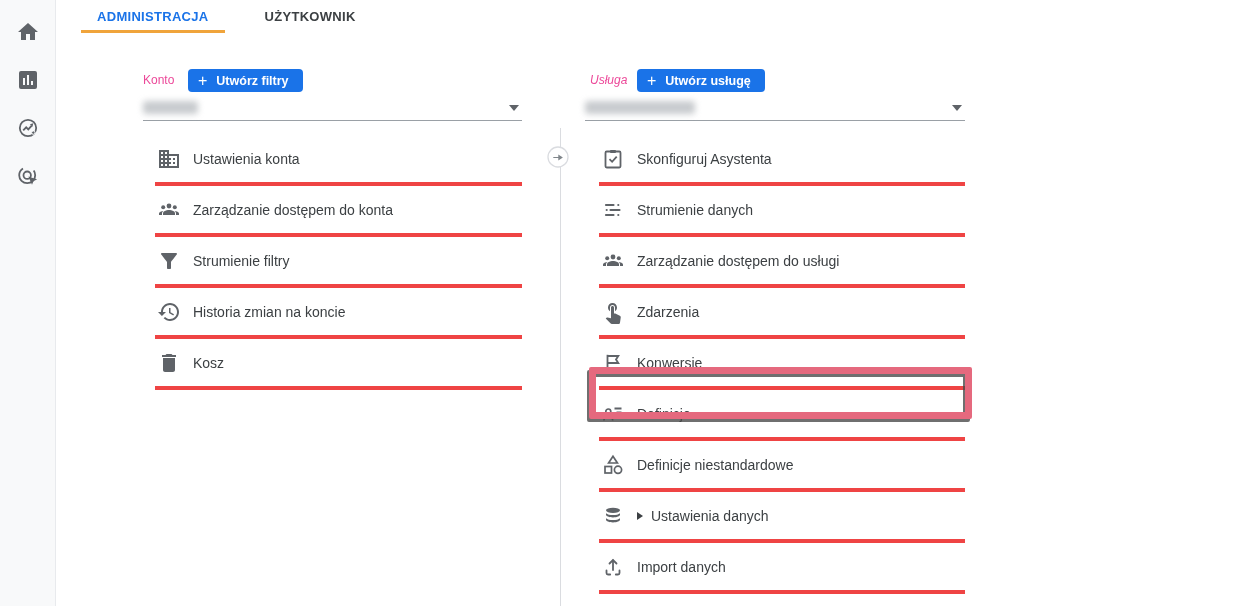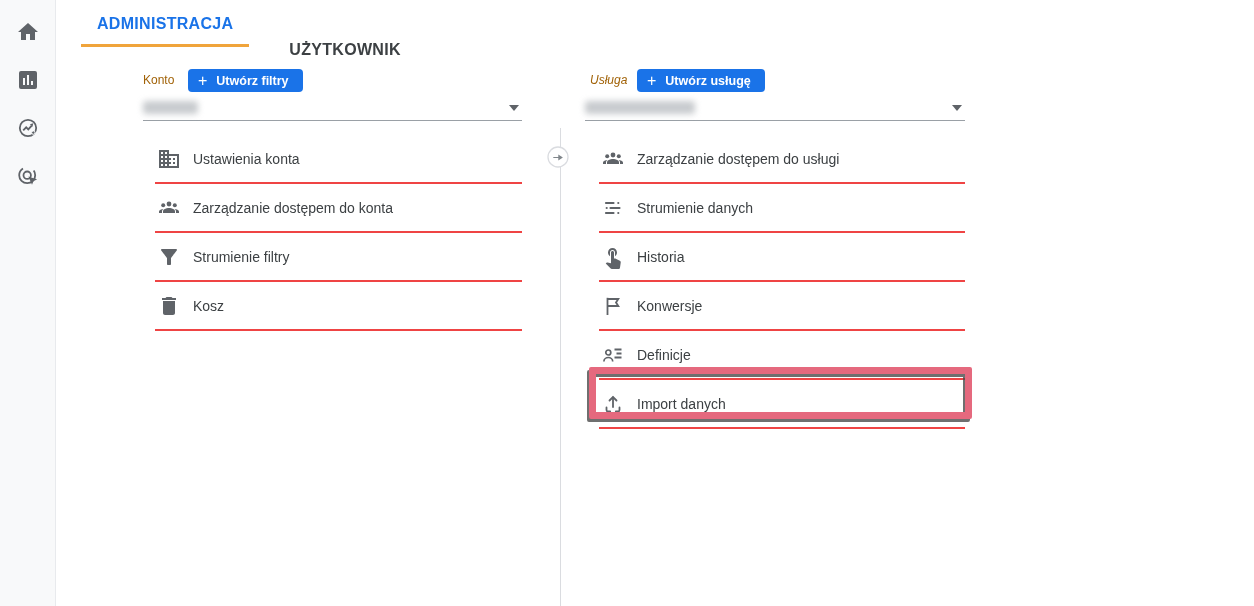--- a/index.html
+++ b/index.html
@@ -13,32 +13,32 @@
   .app-sidebar{
     position:absolute;left:0;top:0;width:56px;height:606px;
     background:#f8f9fa;border-right:1px solid #e8eaed;
     display:flex;flex-direction:column;align-items:center;
     padding-top:20px;box-sizing:border-box;gap:24px;
   }
   .app-sidebar .nav-ic{width:24px;height:24px;cursor:pointer;}
   
   .tabbar{position:absolute;left:81px;top:0;height:47px;display:flex;}
   .tab{
-    height:47px;display:flex;align-items:center;padding:0 16px;
-    font-size:16px;font-weight:600;letter-spacing:.3px;color:#3c4043;
+    height:33px;display:flex;align-items:center;padding:0 16px;
+    font-size:13px;font-weight:600;letter-spacing:.3px;color:#3c4043;
     position:relative;cursor:pointer;white-space:nowrap;
   }
-  .tab + .tab{margin-left:24px;margin-top:26px;}
+  .tab + .tab{margin-left:24px;}
   .tab.active{color:#1a73e8;}
   .tab.active::after{
     content:"";position:absolute;left:0;right:0;bottom:0;height:3px;
     background:#f0a43b;
   }
   
-  .col-label{position:absolute;font-size:12px;color:#a16207;}
+  .col-label{position:absolute;font-size:12px;color:#ec4899;}
   .create-btn{
     position:absolute;height:23px;display:inline-flex;align-items:center;
     background:#1a73e8;color:#fff;border:none;border-radius:4px;
     padding:0 14px 0 10px;font-size:12.5px;font-weight:600;
     font-family:"Liberation Sans", sans-serif;cursor:pointer;white-space:nowrap;
   }
   .create-btn .plus{font-size:16px;font-weight:400;margin-right:9px;line-height:1;}
   
   .selector{
     position:absolute;height:25px;border-bottom:1px solid #9aa0a6;
@@ -50,21 +50,21 @@
   }
   .dd-caret{
     position:absolute;right:3px;top:9px;width:0;height:0;
     border-left:5px solid transparent;border-right:5px solid transparent;
     border-top:6px solid #5f6368;
   }
   
   .menu{position:absolute;}
   .menu-row{
     height:47px;display:flex;align-items:center;
-    border-bottom:2px solid #ef4444;cursor:pointer;
+    border-bottom:4px solid #ef4444;cursor:pointer;
   }
   .menu-row .row-ic{width:24px;height:24px;margin-left:2px;margin-right:12px;flex:none;}
   .menu-row .row-label{font-size:14px;color:#3c4043;}
   .expand-caret{
     width:0;height:0;border-top:4.5px solid transparent;border-bottom:4.5px solid transparent;
     border-left:6px solid #3c4043;margin-right:8px;flex:none;
   }
   
   .v-sep{position:absolute;left:560px;top:128px;width:1px;height:478px;background:#dadce0;}
   .transfer-btn{position:absolute;left:547px;top:146px;width:22px;height:22px;cursor:pointer;}
@@ -140,20 +140,26 @@
     <span class="row-label">Zarządzanie dostępem do konta</span>
   </div>
   <div class="menu-row">
     <svg class="row-ic" viewBox="0 0 24 24">
         <path fill="#5f6368" d="M4.25 5.61C6.27 8.2 10 13 10 13v6c0 .55.45 1 1 1h2c.55 0 1-.45 1-1v-6s3.72-4.8 5.74-7.39C20.25 4.95 19.78 4 18.95 4H5.04c-.83 0-1.3.95-.79 1.61z"></path>
       </svg>
     <span class="row-label">Strumienie filtry</span>
   </div>
   <div class="menu-row">
     <svg class="row-ic" viewBox="0 0 24 24">
+        <path fill="#5f6368" d="M13 3c-4.97 0-9 4.03-9 9H1l3.89 3.89.07.14L9 12H6c0-3.87 3.13-7 7-7s7 3.13 7 7-3.13 7-7 7c-1.93 0-3.68-.79-4.94-2.06l-1.42 1.42C8.27 19.99 10.51 21 13 21c4.97 0 9-4.03 9-9s-4.03-9-9-9zm-1 5v5l4.28 2.54.72-1.21-3.5-2.08V8H12z"></path>
+      </svg>
+    <span class="row-label">Historia zmian na koncie</span>
+  </div>
+  <div class="menu-row">
+    <svg class="row-ic" viewBox="0 0 24 24">
         <path fill="#5f6368" d="M6 19c0 1.1.9 2 2 2h8c1.1 0 2-.9 2-2V7H6v12zM19 4h-3.5l-1-1h-5l-1 1H5v2h14V4z"></path>
       </svg>
     <span class="row-label">Kosz</span>
   </div>
 </div>
 
 <div class="v-sep"></div>
 <svg class="transfer-btn" viewBox="0 0 22 22">
     <circle cx="11" cy="11" r="10" fill="#ffffff" stroke="#dadce0" stroke-width="1.3"></circle>
     <path d="M6.3 11h5V8.5l4.6 3-4.6 3V12h-5z" fill="#80868b"></path>
@@ -165,45 +171,55 @@
   <span class="plus">+</span>
   <span>Utwórz usługę</span>
 </button>
 
 <div class="selector" style="left:585px;top:96px;width:380px;">
   <div class="redacted" style="width:110px;"></div>
   <div class="dd-caret"></div>
 </div>
 
 <div class="menu" style="left:599px;top:135px;width:366px;">
+  <div class="menu-row">
+    <svg class="row-ic" viewBox="0 0 24 24">
+        <g fill="none" stroke="#5f6368" stroke-width="1.8">
+          <rect x="4.5" y="4.5" width="15" height="16" rx="1.2"></rect>
+          <path d="M8.5 12.2l2.6 2.6 4.6-5.2"></path>
+        </g>
+        <rect x="9" y="3" width="6" height="3" rx="1" fill="#5f6368"></rect>
+      </svg>
+    <span class="row-label">Skonfiguruj Asystenta</span>
+  </div>
+  <div class="menu-row">
+    <svg class="row-ic" viewBox="0 0 24 24">
+        <g fill="none" stroke="#5f6368" stroke-width="2.2" stroke-linecap="round">
+          <path d="M5 7h7.5M17.3 7h.01M5.7 12h.01M9.5 12h9M5 17h7.5M17.3 17h.01"></path>
+        </g>
+      </svg>
+    <span class="row-label">Strumienie danych</span>
+  </div>
   <div class="menu-row">
     <svg class="row-ic" viewBox="0 0 24 24">
         <g fill="#5f6368">
           <circle cx="12" cy="8" r="2.4"></circle>
           <circle cx="6.2" cy="9.2" r="2"></circle>
           <circle cx="17.8" cy="9.2" r="2"></circle>
           <path d="M12 12c-2.7 0-6 1.3-6 3.2V17h12v-1.8c0-1.9-3.3-3.2-6-3.2z"></path>
           <path d="M6.6 12.9c-2.2 0-4.6 1-4.6 2.5V17h3v-1.8c0-.9.6-1.7 1.6-2.3zM17.4 12.9c1 .6 1.6 1.4 1.6 2.3V17h3v-1.6c0-1.5-2.4-2.5-4.6-2.5z"></path>
         </g>
       </svg>
     <span class="row-label">Zarządzanie dostępem do usługi</span>
   </div>
   <div class="menu-row">
     <svg class="row-ic" viewBox="0 0 24 24">
-        <g fill="none" stroke="#5f6368" stroke-width="2.2" stroke-linecap="round">
-          <path d="M5 7h7.5M17.3 7h.01M5.7 12h.01M9.5 12h9M5 17h7.5M17.3 17h.01"></path>
-        </g>
-      </svg>
-    <span class="row-label">Strumienie danych</span>
-  </div>
-  <div class="menu-row">
-    <svg class="row-ic" viewBox="0 0 24 24">
         <path fill="#5f6368" d="M9 11.24V7.5C9 6.12 10.12 5 11.5 5S14 6.12 14 7.5v3.74c1.21-.81 2-2.18 2-3.74C16 5.01 13.99 3 11.5 3S7 5.01 7 7.5c0 1.56.79 2.93 2 3.74zm9.84 4.63l-4.54-2.26c-.17-.07-.35-.11-.54-.11H13v-6c0-.83-.67-1.5-1.5-1.5S10 6.67 10 7.5v10.74l-3.43-.72c-.08-.01-.15-.03-.24-.03-.31 0-.59.13-.79.33l-.79.8 4.94 4.94c.27.27.65.44 1.06.44h6.79c.75 0 1.33-.55 1.44-1.28l.75-5.27c.01-.07.02-.14.02-.2 0-.62-.38-1.16-.91-1.38z"></path>
       </svg>
-    <span class="row-label">Historia</span>
+    <span class="row-label">Zdarzenia</span>
   </div>
   <div class="menu-row">
     <svg class="row-ic" viewBox="0 0 24 24">
         <g fill="none" stroke="#5f6368" stroke-width="1.8">
           <path d="M6.5 21V3.8"></path>
           <path d="M6.5 5h10.8l-2.3 3.5 2.3 3.5H6.5"></path>
         </g>
       </svg>
     <span class="row-label">Konwersje</span>
   </div>
@@ -211,20 +227,41 @@
     <svg class="row-ic" viewBox="0 0 24 24">
         <g fill="none" stroke="#5f6368" stroke-width="1.7">
           <circle cx="7.3" cy="9.5" r="2.5"></circle>
           <path d="M2.9 18.4c0-2.4 2.3-3.9 4.4-3.9s4.4 1.5 4.4 3.9"></path>
         </g>
         <g stroke="#5f6368" stroke-width="1.8" fill="none">
           <path d="M13.5 6.5h7M15.5 10.5h5M13.5 14.5h7"></path>
         </g>
       </svg>
     <span class="row-label">Definicje</span>
+  </div>
+  <div class="menu-row">
+    <svg class="row-ic" viewBox="0 0 24 24">
+        <g fill="none" stroke="#5f6368" stroke-width="1.7">
+          <path d="M12 3.3L7.6 10h8.8z"></path>
+          <rect x="4" y="13.5" width="6.5" height="6.5"></rect>
+          <circle cx="17" cy="16.8" r="3.6"></circle>
+        </g>
+      </svg>
+    <span class="row-label">Definicje niestandardowe</span>
+  </div>
+  <div class="menu-row">
+    <svg class="row-ic" viewBox="0 0 24 24">
+        <g fill="#5f6368">
+          <ellipse cx="12" cy="6.3" rx="7" ry="2.6"></ellipse>
+          <path d="M5 9.2c1.3 1.2 4 1.9 7 1.9s5.7-.7 7-1.9v1.6c0 1.4-3.1 2.6-7 2.6s-7-1.2-7-2.6z"></path>
+          <path d="M5 14.2c1.3 1.2 4 1.9 7 1.9s5.7-.7 7-1.9v1.6c0 1.4-3.1 2.6-7 2.6s-7-1.2-7-2.6z"></path>
+        </g>
+      </svg>
+    <div class="expand-caret"></div>
+    <span class="row-label">Ustawienia danych</span>
   </div>
   <div class="menu-row">
     <svg class="row-ic" viewBox="0 0 24 24">
         <g fill="none" stroke="#5f6368" stroke-width="1.8" stroke-linecap="round">
           <path d="M12 15V5.5"></path>
           <path d="M8.5 8.5L12 5l3.5 3.5"></path>
           <path d="M5.5 15.5v2.6c0 .9.7 1.4 1.5 1.4h2.2"></path>
           <path d="M18.5 15.5v2.6c0 .9-.7 1.4-1.5 1.4h-2.2"></path>
         </g>
       </svg>

